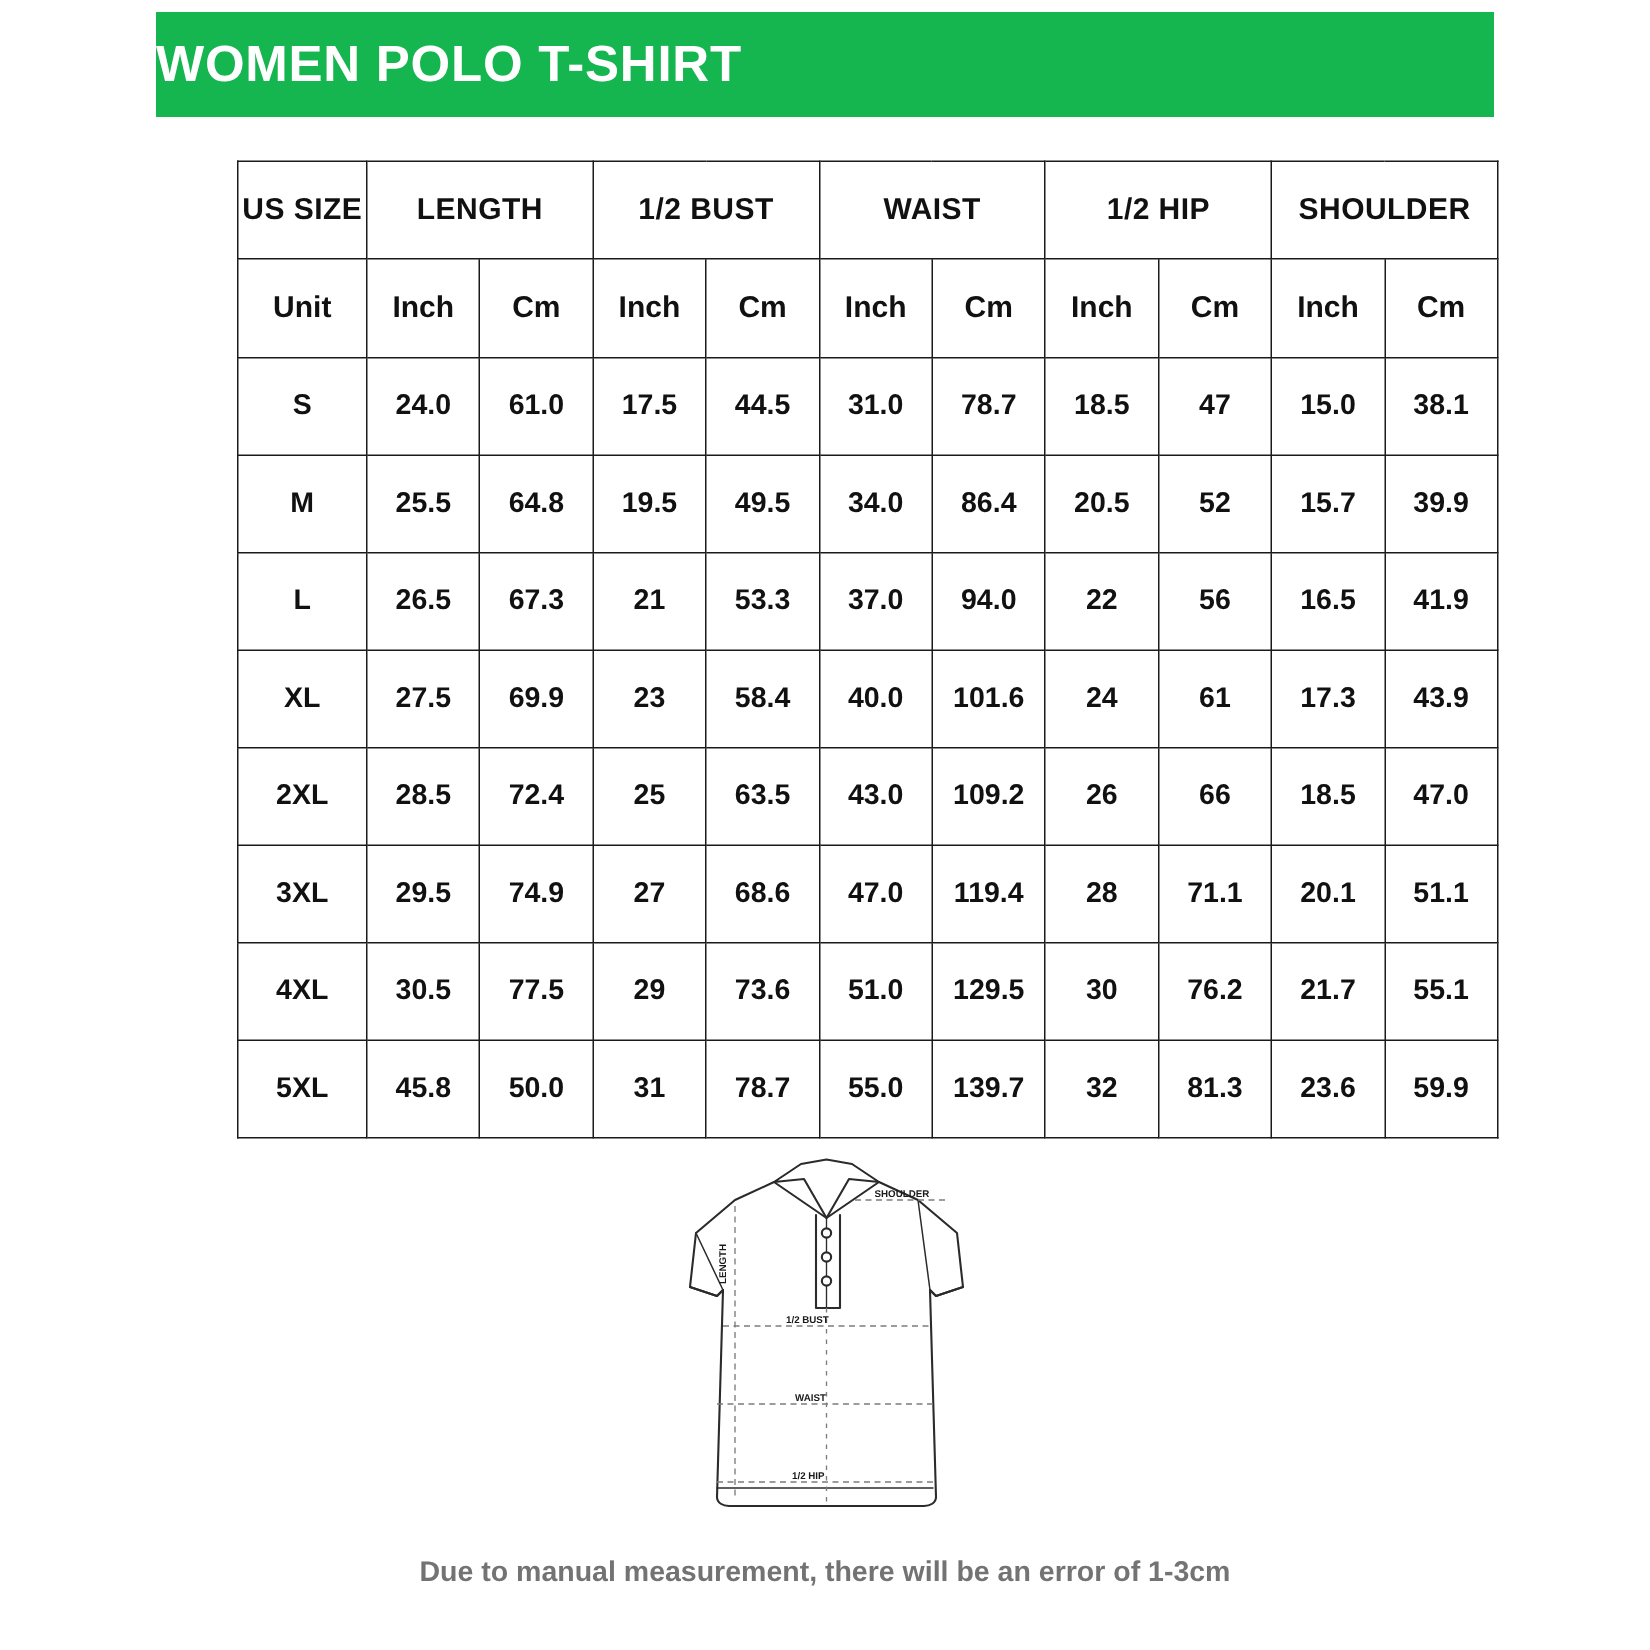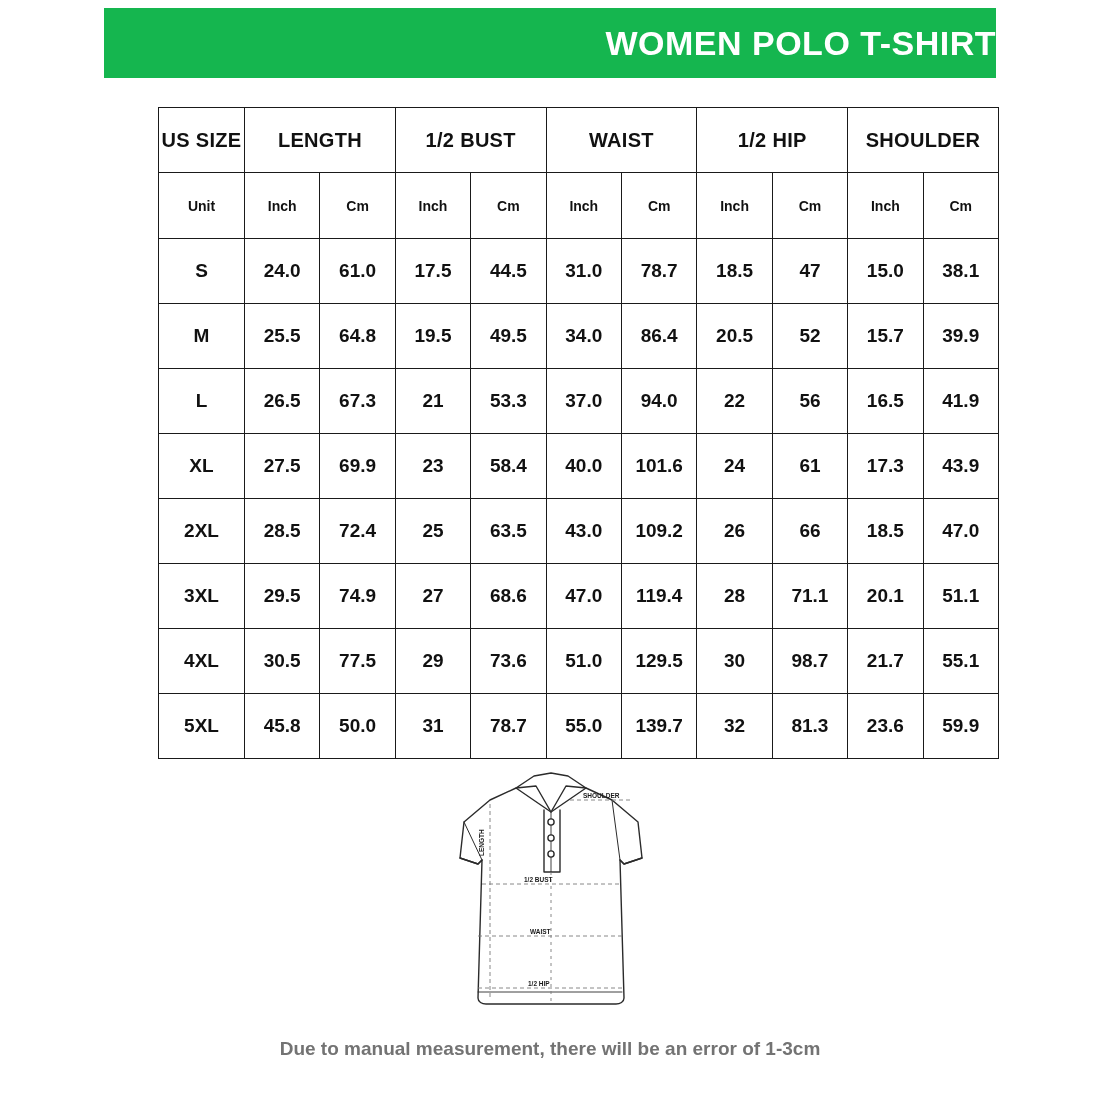--- a/index.html
+++ b/index.html
@@ -25,21 +25,21 @@
   
   .banner {
     position: absolute;
     left: 104px;
     top: 8px;
     width: 892px;
     height: 70px;
     background: #15b64f;
     display: flex;
     align-items: center;
-    justify-content: flex-end;
+    justify-content: flex-start;
   }
   .banner-title {
     color: #ffffff;
     font-size: 34px;
     font-weight: bold;
     letter-spacing: 0.5px;
     white-space: nowrap;
   }
   
   .table-wrap {
@@ -67,21 +67,21 @@
   col.c-size   { width: 86px; }
   col.c-col    { width: 75.4px; }
 
   tr.group-row td {
     height: 65px;
     font-size: 20px;
     letter-spacing: 0.3px;
   }
   tr.unit-row td {
     height: 66px;
-    font-size: 14px;
+    font-size: 20px;
   }
   tr.data-row td {
     height: 65px;
     font-size: 19px;
   }
   td.size-cell {
     font-size: 19px;
   }
 
   
@@ -235,21 +235,21 @@
           </tr>
           <tr class="data-row">
             <td class="size-cell">4XL</td>
             <td>30.5</td>
             <td>77.5</td>
             <td>29</td>
             <td>73.6</td>
             <td>51.0</td>
             <td>129.5</td>
             <td>30</td>
-            <td>98.7</td>
+            <td>76.2</td>
             <td>21.7</td>
             <td>55.1</td>
           </tr>
           <tr class="data-row">
             <td class="size-cell">5XL</td>
             <td>45.8</td>
             <td>50.0</td>
             <td>31</td>
             <td>78.7</td>
             <td>55.0</td>

